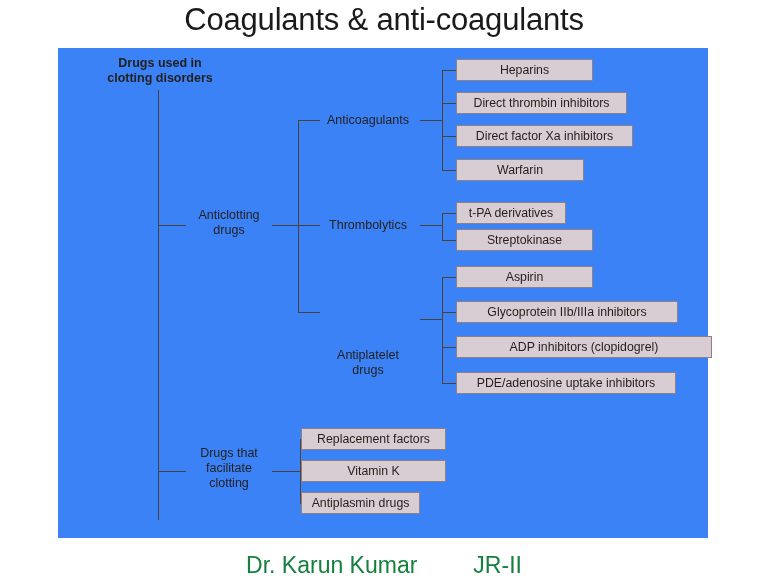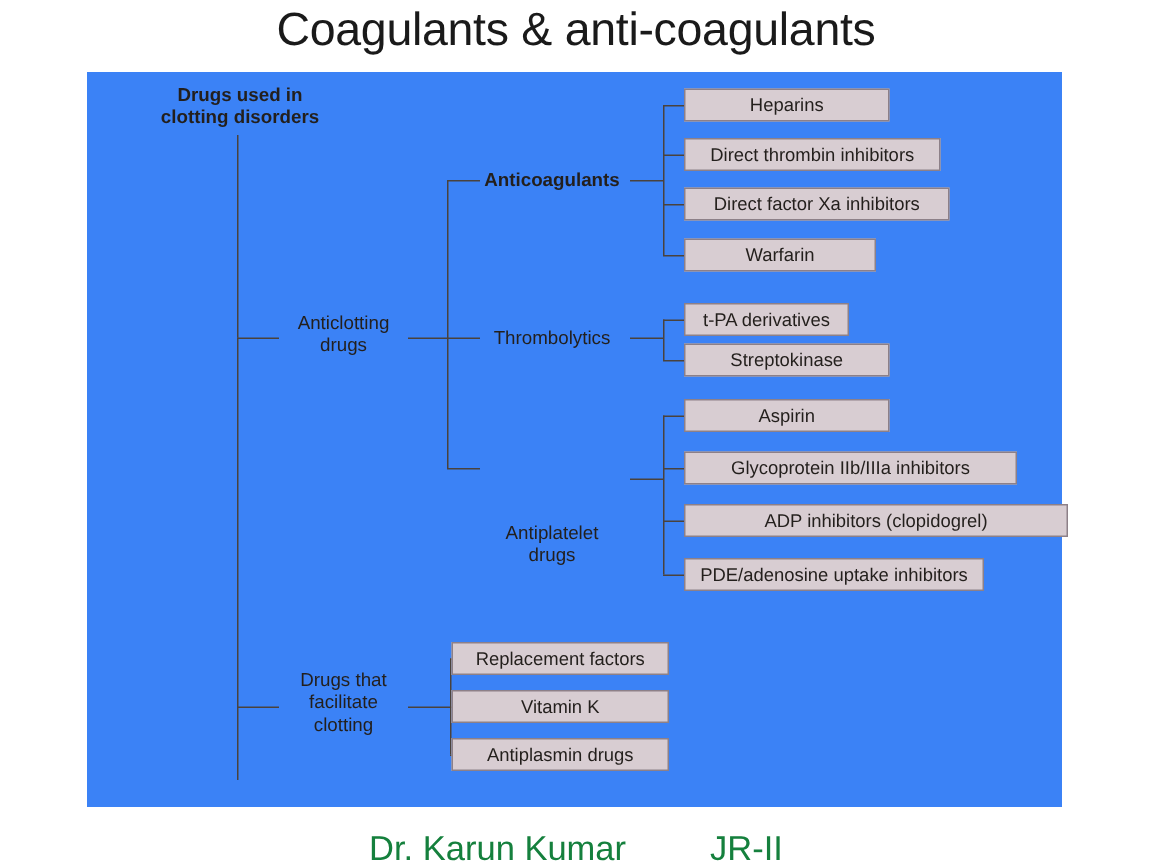--- a/index.html
+++ b/index.html
@@ -117,21 +117,21 @@
   <div class="tree-label" style="left: 128px; top: 160px; width: 86px;">Anticlotting
 drugs</div>
 
   <div class="hline" style="left: 214px; top: 177px; width: 26px;"></div>
 
   <div class="vline" style="left: 240px; top: 72px; height: 192px;"></div>
   <div class="hline" style="left: 240px; top: 72px; width: 22px;"></div>
   <div class="hline" style="left: 240px; top: 177px; width: 22px;"></div>
   <div class="hline" style="left: 240px; top: 264px; width: 22px;"></div>
 
-  <div class="tree-label" style="left: 258px; top: 65px; width: 104px; font-weight: bold;">Anticoagulants</div>
+  <div class="tree-label" style="left: 258px; top: 65px; width: 104px;">Anticoagulants</div>
   <div class="hline" style="left: 362px; top: 72px; width: 22px;"></div>
   <div class="vline" style="left: 384px; top: 22px; height: 100px;"></div>
 
   <div class="hline" style="left: 384px; top: 22px; width: 14px;"></div>
   <div class="leaf-box" style="left: 398px; top: 11px; width: 137px;">Heparins</div>
 
   <div class="hline" style="left: 384px; top: 55px; width: 14px;"></div>
   <div class="leaf-box" style="left: 398px; top: 44px; width: 171px;">Direct thrombin inhibitors</div>
 
   <div class="hline" style="left: 384px; top: 88px; width: 14px;"></div>
@@ -158,33 +158,33 @@
   <div class="hline" style="left: 384px; top: 229px; width: 14px;"></div>
   <div class="leaf-box" style="left: 398px; top: 218px; width: 137px;">Aspirin</div>
 
   <div class="hline" style="left: 384px; top: 264px; width: 14px;"></div>
   <div class="leaf-box" style="left: 398px; top: 253px; width: 222px;">Glycoprotein IIb/IIIa inhibitors</div>
 
   <div class="hline" style="left: 384px; top: 299px; width: 14px;"></div>
   <div class="leaf-box" style="left: 398px; top: 288px; width: 256px;">ADP inhibitors (clopidogrel)</div>
 
   <div class="hline" style="left: 384px; top: 335px; width: 14px;"></div>
-  <div class="leaf-box" style="left: 398px; top: 324px; width: 200px;">PDE/adenosine uptake inhibitors</div>
+  <div class="leaf-box" style="left: 398px; top: 324px; width: 220px;">PDE/adenosine uptake inhibitors</div>
 
   <div class="tree-label" style="left: 128px; top: 398px; width: 86px;">Drugs that
 facilitate
 clotting</div>
 
   <div class="hline" style="left: 214px; top: 423px; width: 28px;"></div>
   <div class="vline" style="left: 242px; top: 391px; height: 64px;"></div>
 
   <div class="hline" style="left: 242px; top: 391px; width: 14px;"></div>
   <div class="leaf-box" style="left: 243px; top: 380px; width: 145px;">Replacement factors</div>
 
   <div class="hline" style="left: 242px; top: 423px; width: 14px;"></div>
   <div class="leaf-box" style="left: 243px; top: 412px; width: 145px;">Vitamin K</div>
 
   <div class="hline" style="left: 242px; top: 455px; width: 14px;"></div>
-  <div class="leaf-box" style="left: 243px; top: 444px; width: 145px;">Antiplasmin drugs</div>
+  <div class="leaf-box" style="left: 243px; top: 444px; width: 119px;">Antiplasmin drugs</div>
 
 </div>
 
 <div id="footer"><span>Dr. Karun Kumar</span><span class="gap"></span><span>JR-II</span></div>
 
 </body></html>

